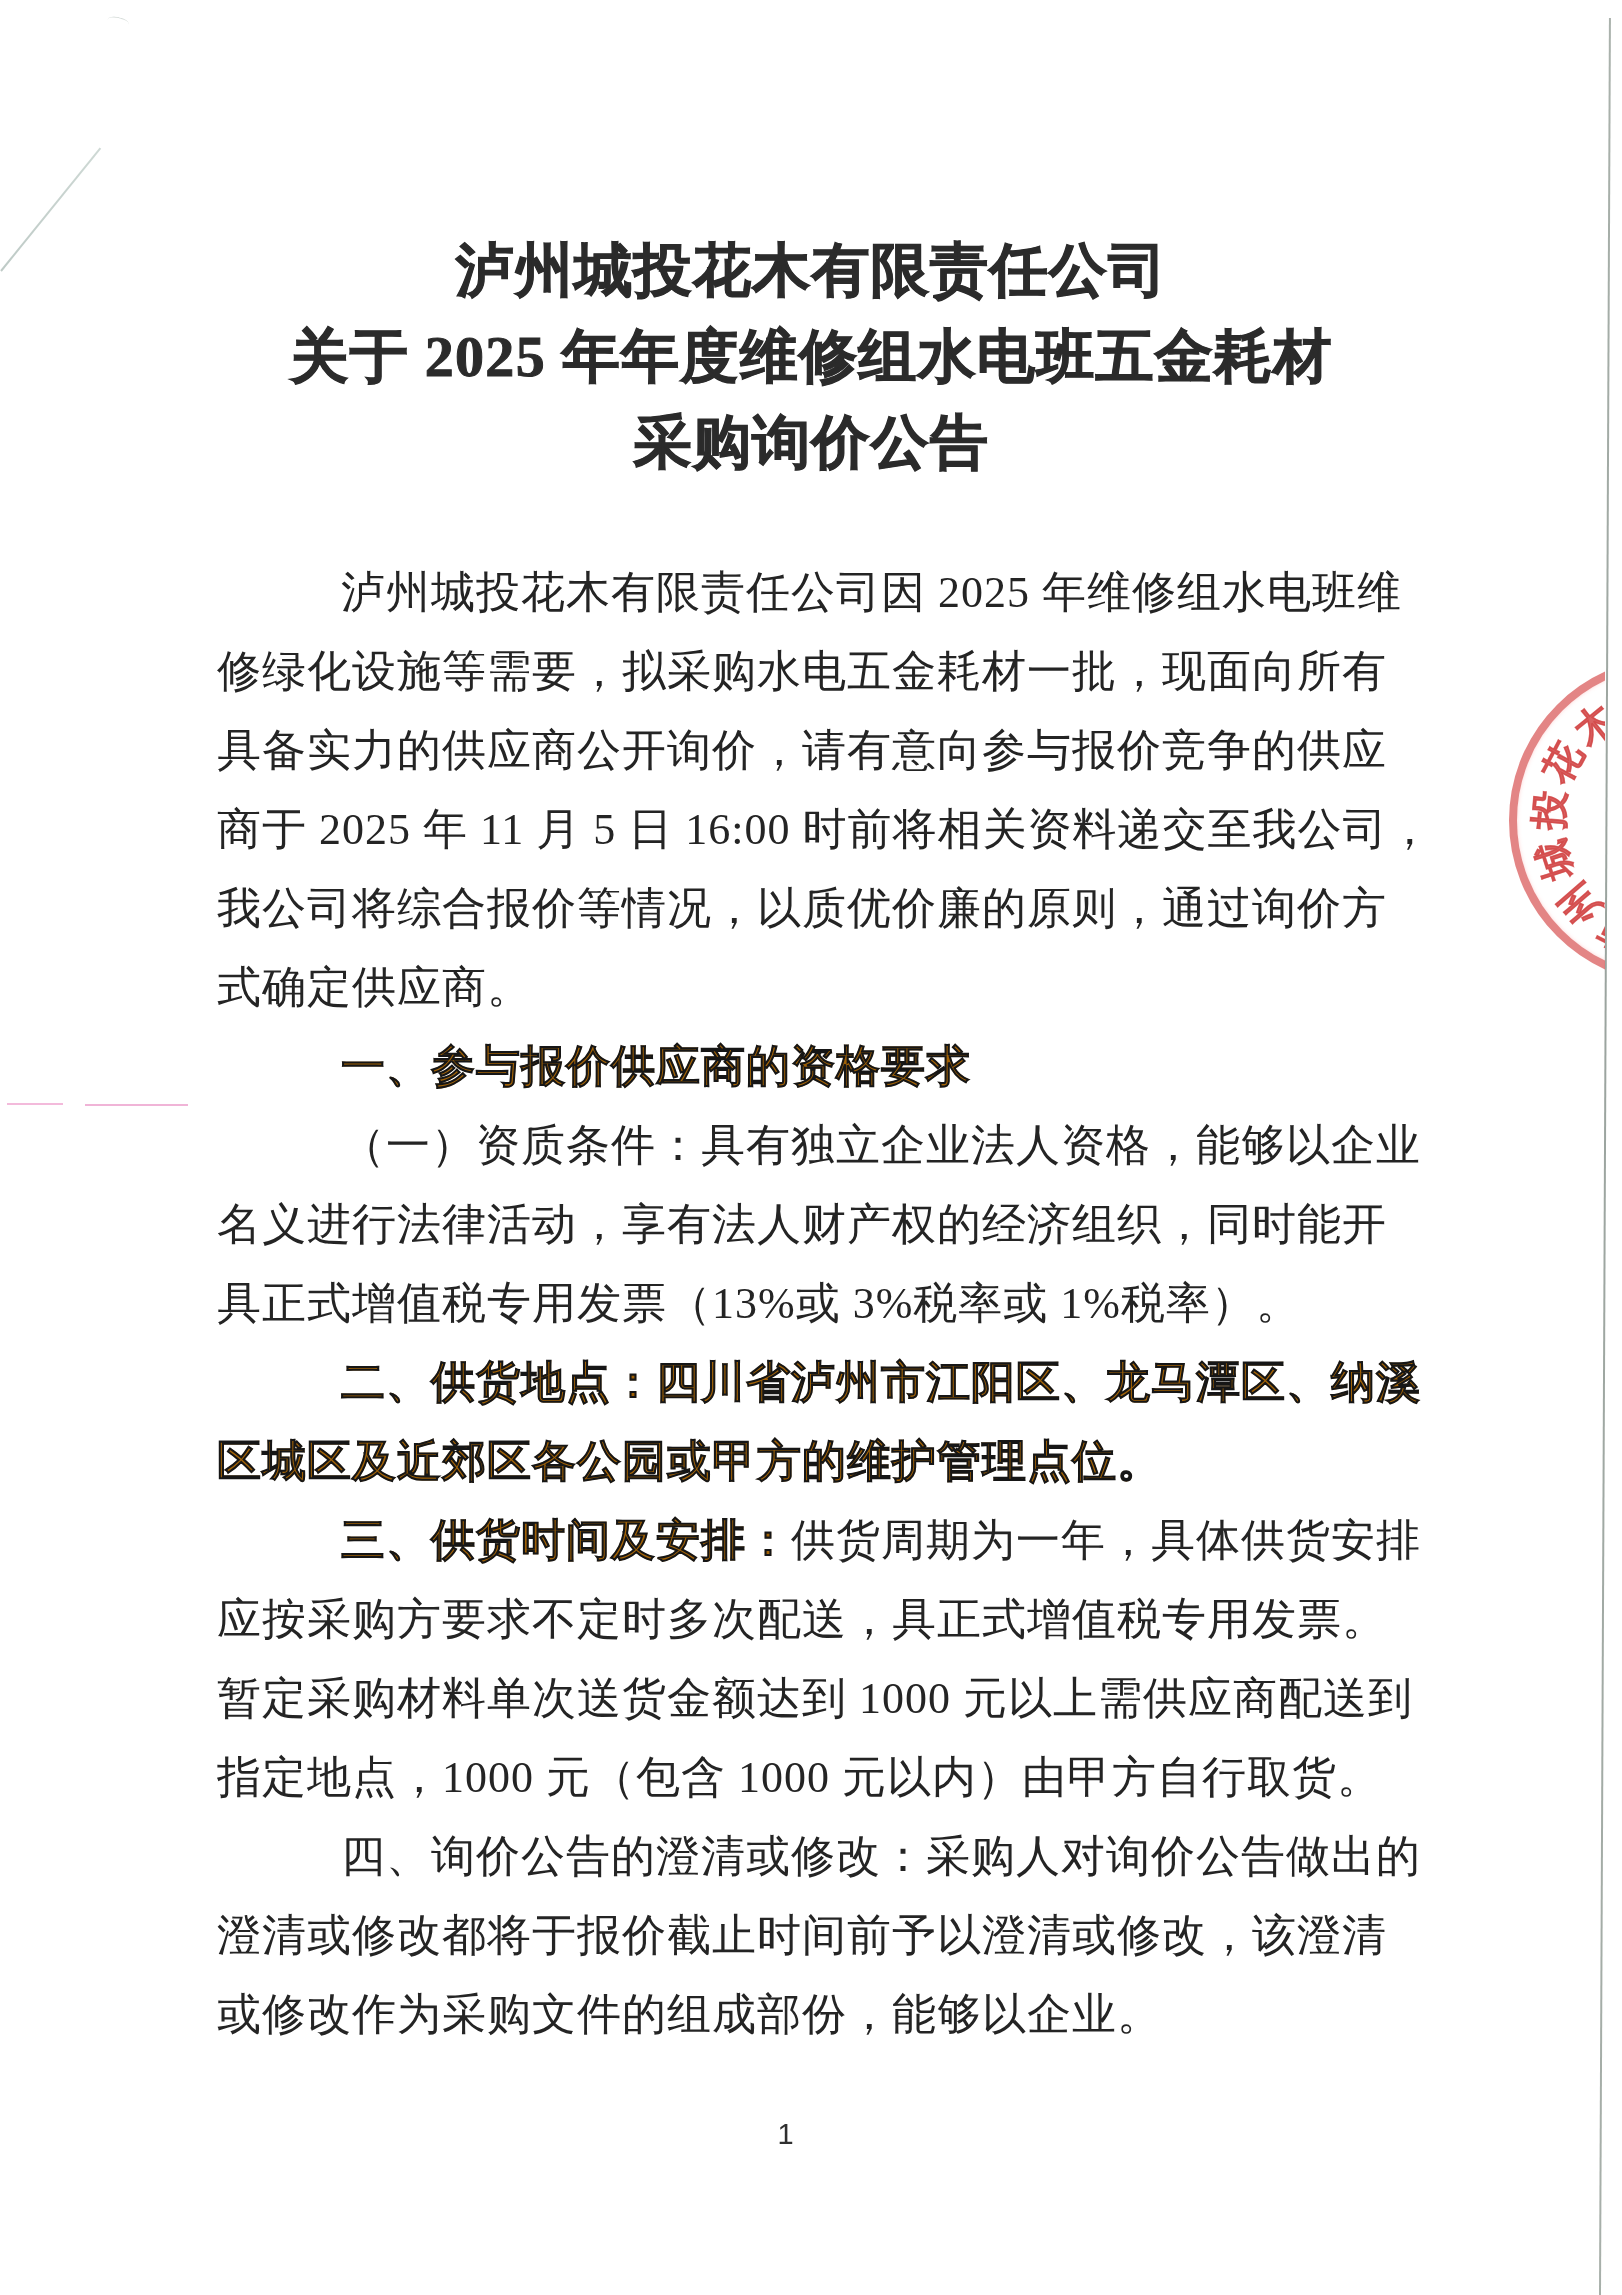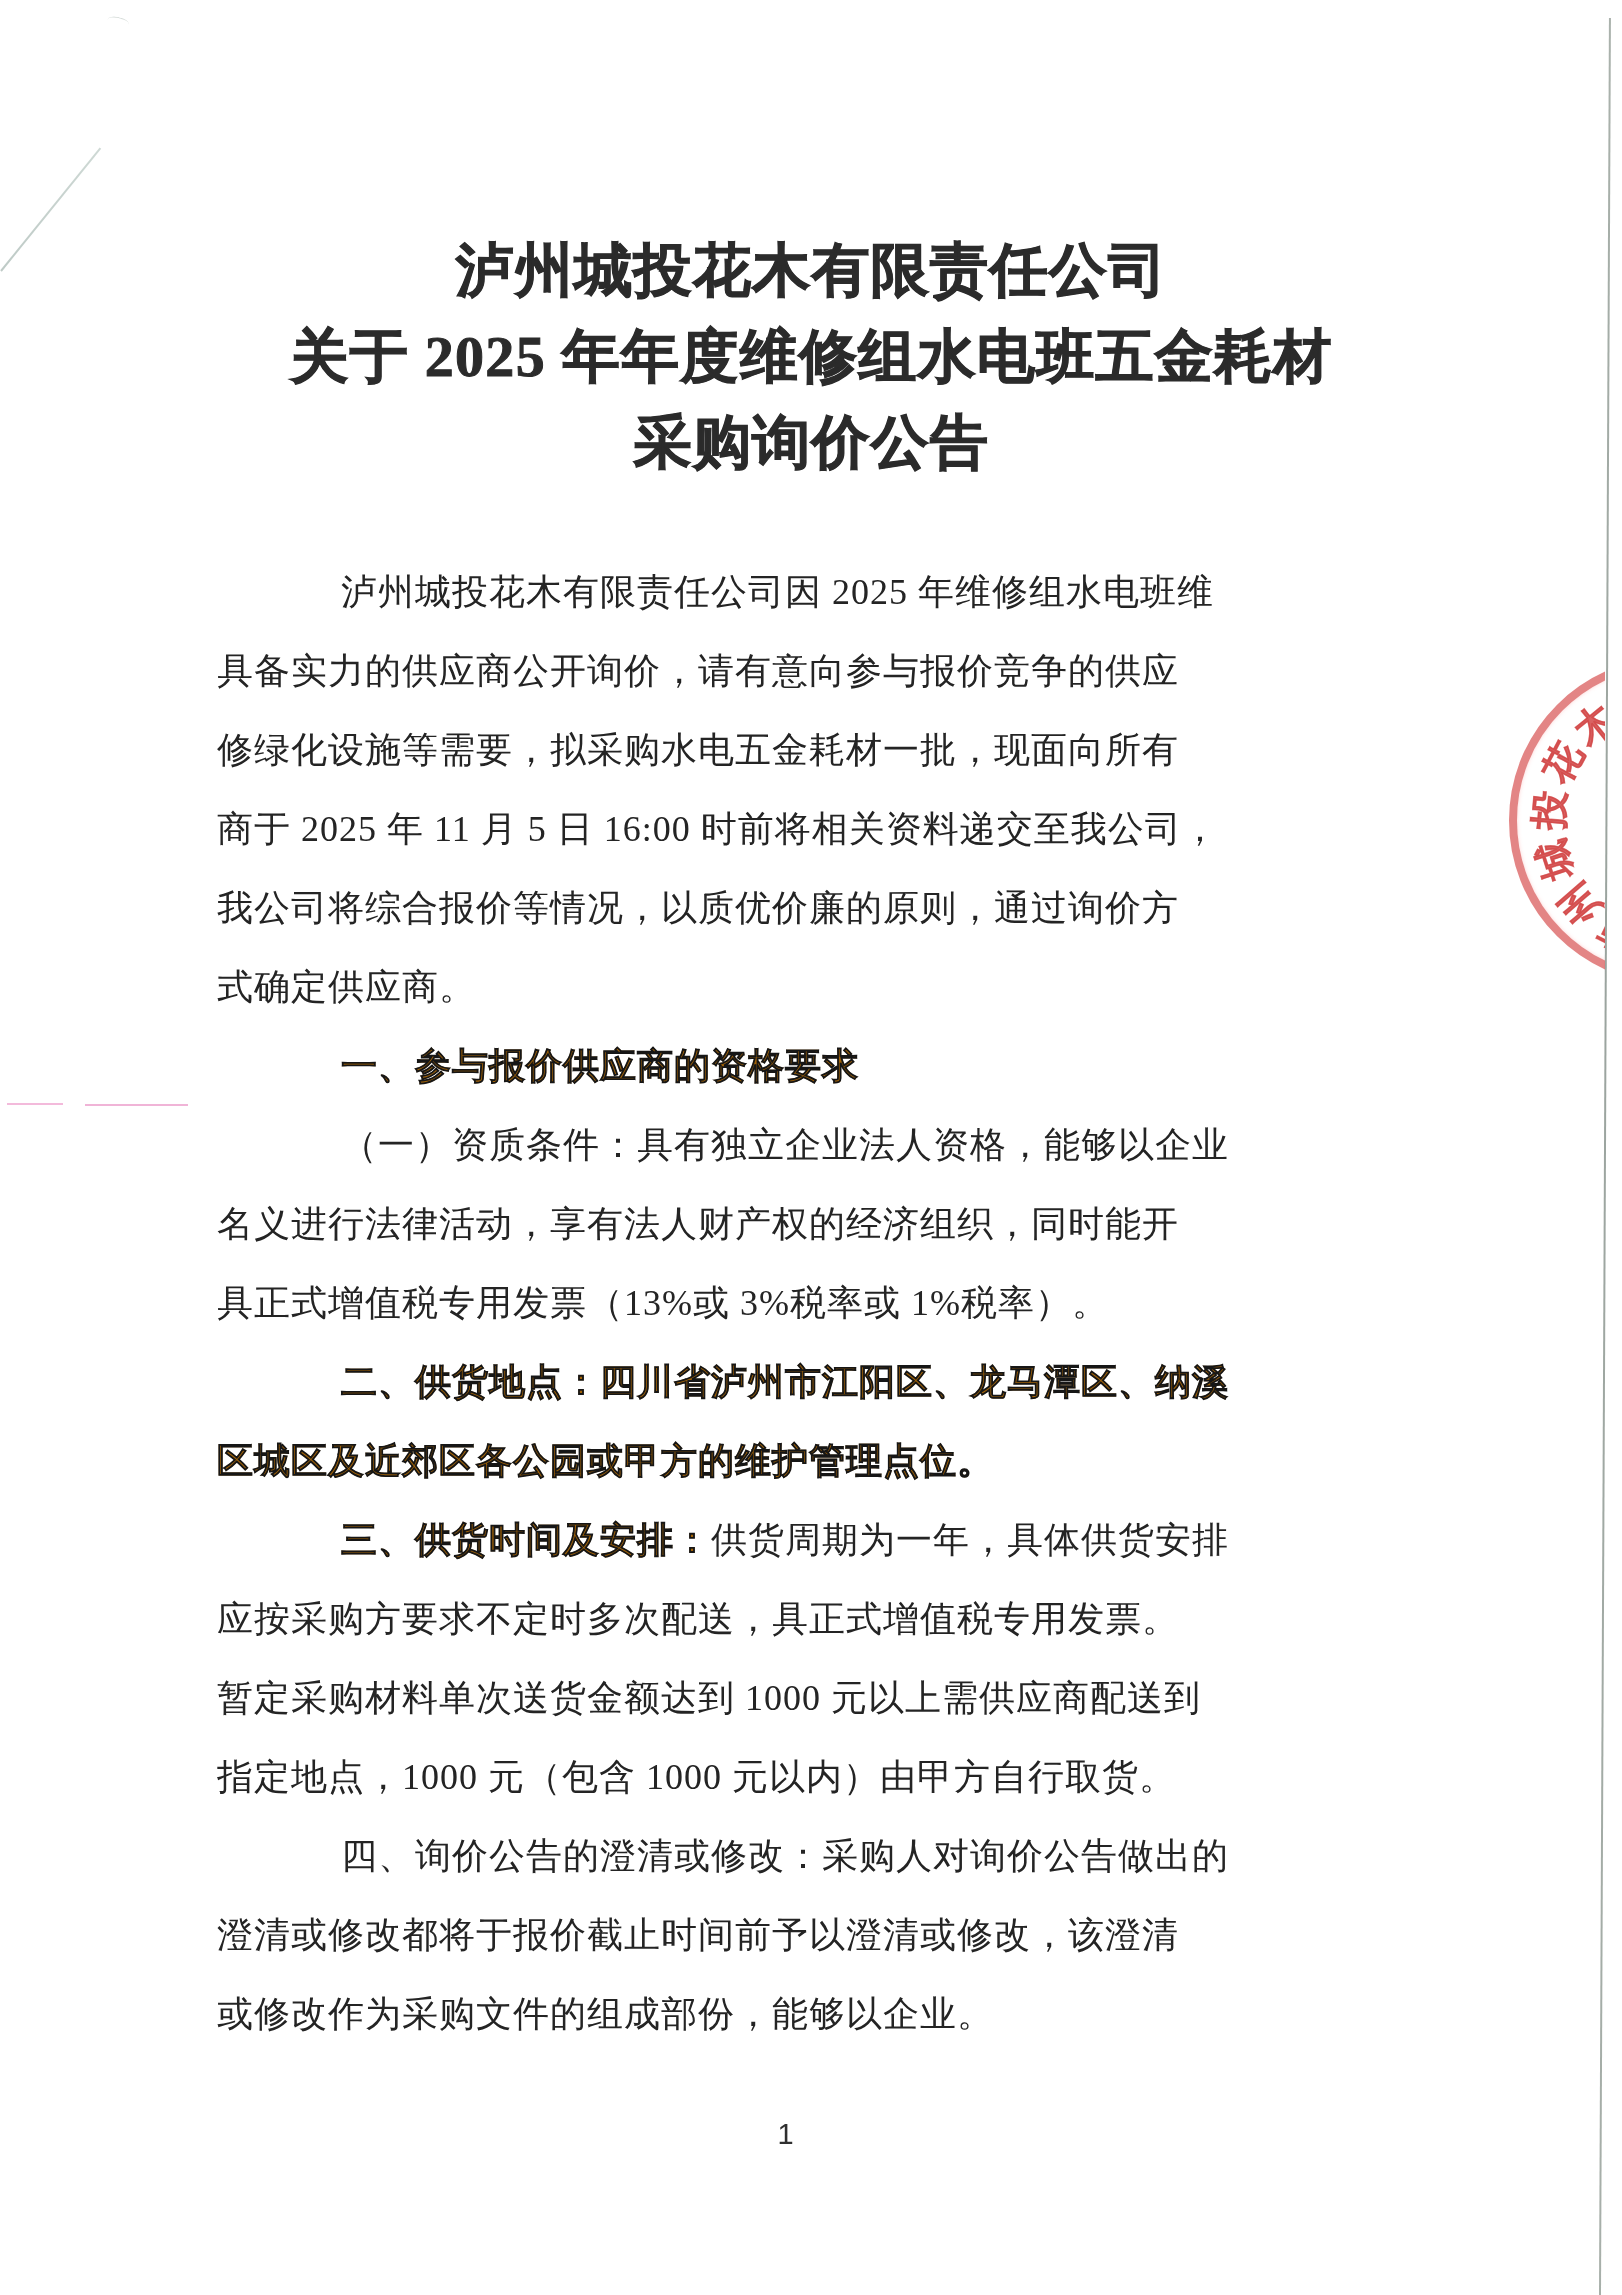--- a/index.html
+++ b/index.html
@@ -43,21 +43,21 @@
   .title{
     position:absolute;left:0;top:228px;width:1623px;
     text-align:center;font-weight:bold;
     font-size:58px;line-height:86px;letter-spacing:1.3px;
     color:#2b2b2b;-webkit-text-stroke:1px #2b2b2b;
   }
 
   
   .bodytext{
     position:absolute;left:217px;top:553px;width:1224px;
-    font-size:36px;line-height:79px;letter-spacing:1px;
+    font-size:44px;line-height:79px;letter-spacing:1px;
     color:#242424;
   }
   .line{white-space:nowrap;}
   .indent{padding-left:124px;}
   .b{font-weight:700;color:#a16207;-webkit-text-stroke:0.7px #161616;}
 
   
   .pagenum{
     position:absolute;left:766px;top:2118px;width:39px;
     text-align:center;font-size:29px;color:#2f2f2f;
@@ -107,22 +107,22 @@
   <div class="edge-line"></div>
 
   <div class="title">
     <div>泸州城投花木有限责任公司</div>
     <div>关于 2025 年年度维修组水电班五金耗材</div>
     <div>采购询价公告</div>
   </div>
 
   <div class="bodytext">
     <div class="line indent"><span>泸州城投花木有限责任公司因 2025 年维修组水电班维</span></div>
+    <div class="line"><span>修绿化设施等需要，拟采购水电五金耗材一批，现面向所有</span></div>
     <div class="line"><span>具备实力的供应商公开询价，请有意向参与报价竞争的供应</span></div>
-    <div class="line"><span>修绿化设施等需要，拟采购水电五金耗材一批，现面向所有</span></div>
     <div class="line"><span>商于 2025 年 11 月 5 日 16:00 时前将相关资料递交至我公司，</span></div>
     <div class="line"><span>我公司将综合报价等情况，以质优价廉的原则，通过询价方</span></div>
     <div class="line"><span>式确定供应商。</span></div>
     <div class="line indent"><span class="b">一、参与报价供应商的资格要求</span></div>
     <div class="line indent"><span>（一）资质条件：具有独立企业法人资格，能够以企业</span></div>
     <div class="line"><span>名义进行法律活动，享有法人财产权的经济组织，同时能开</span></div>
     <div class="line"><span>具正式增值税专用发票（13%或 3%税率或 1%税率）。</span></div>
     <div class="line indent"><span class="b">二、供货地点：四川省泸州市江阳区、龙马潭区、纳溪</span></div>
     <div class="line"><span class="b">区城区及近郊区各公园或甲方的维护管理点位。</span></div>
     <div class="line indent"><span class="b">三、供货时间及安排：</span><span>供货周期为一年，具体供货安排</span></div>

